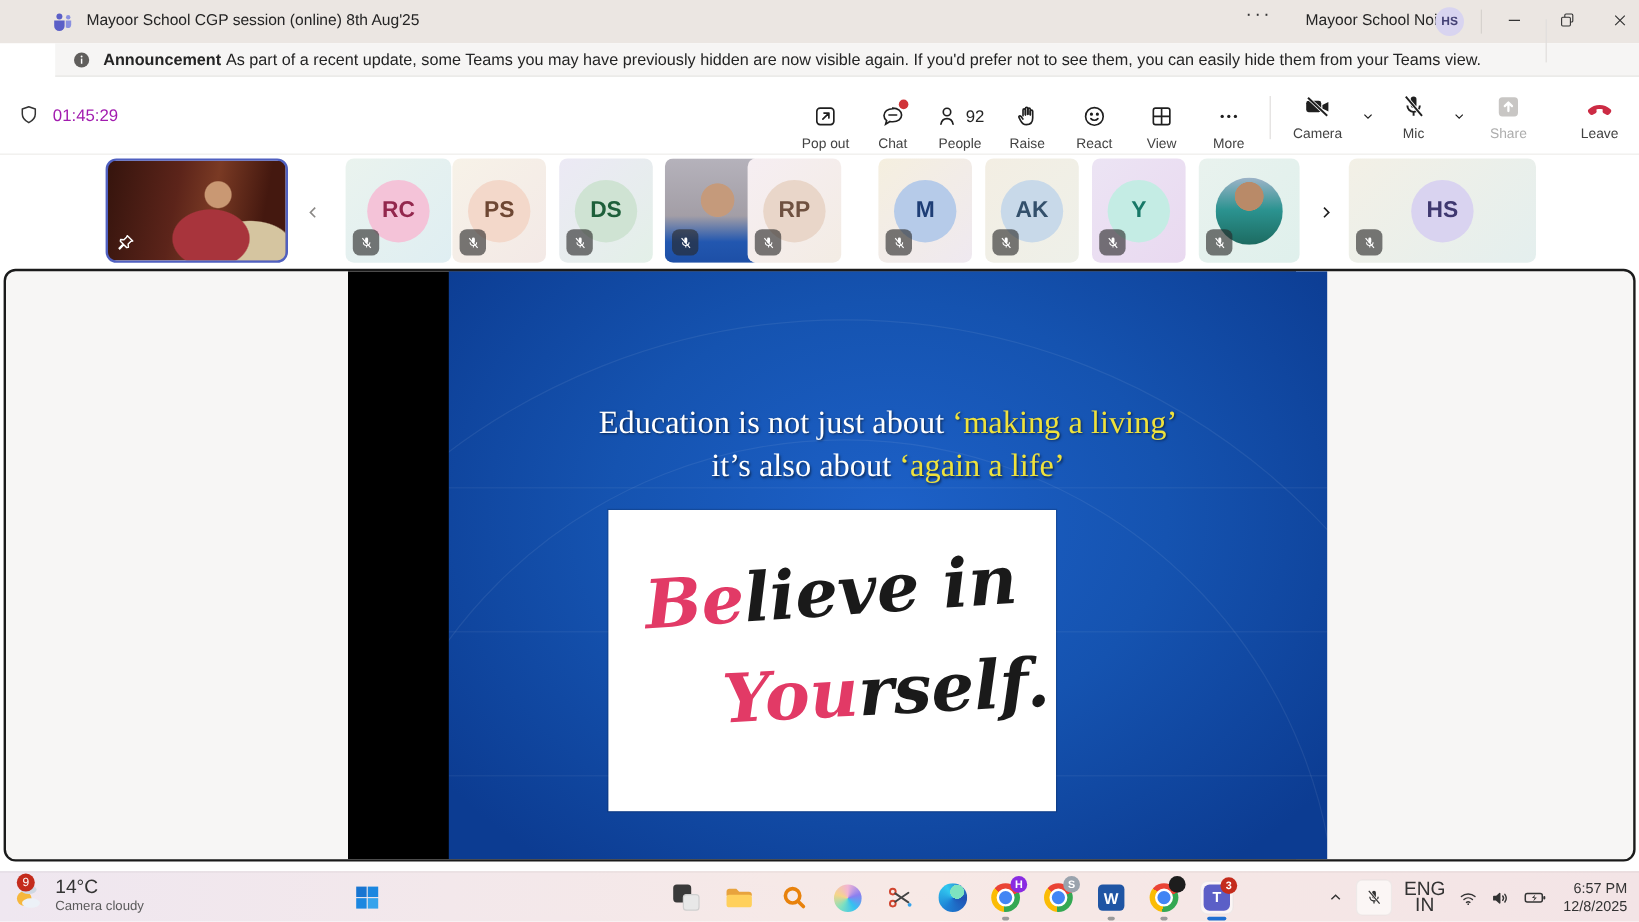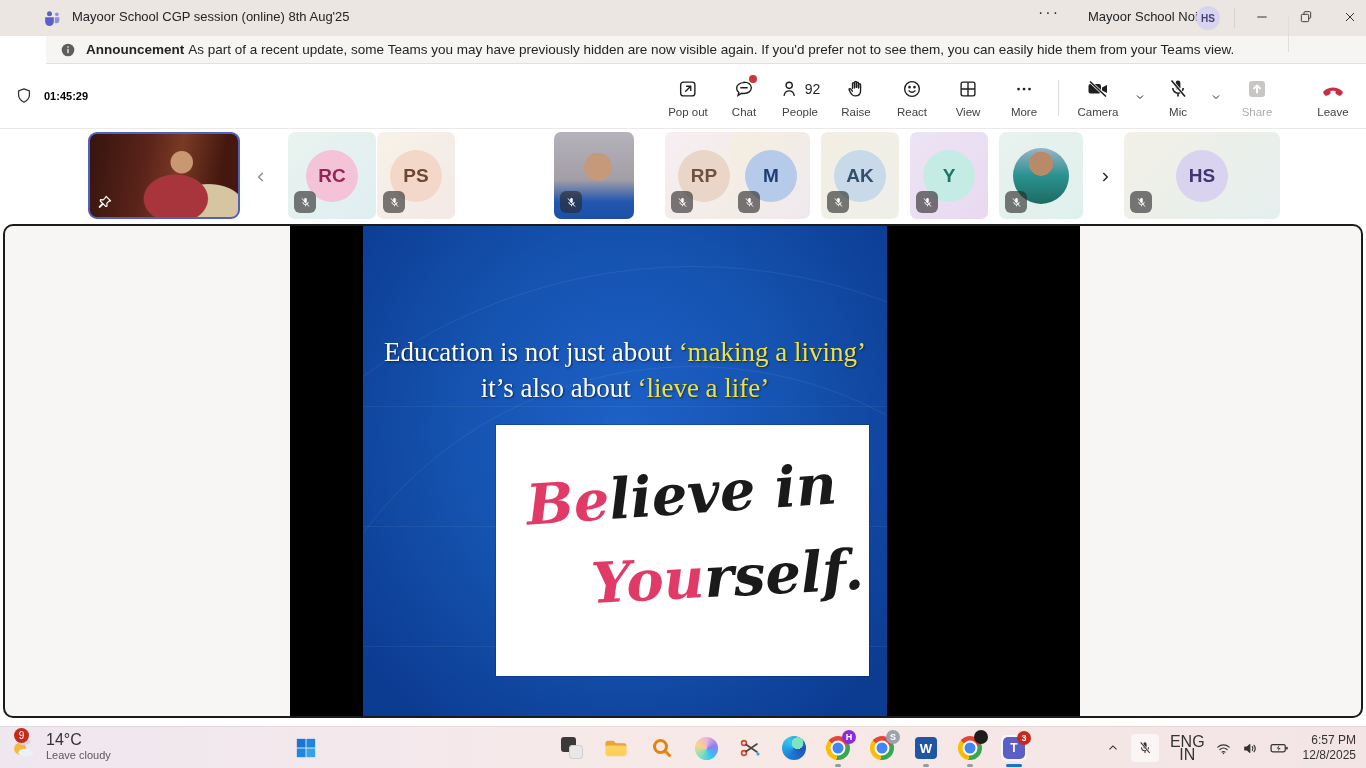--- a/index.html
+++ b/index.html
@@ -28,27 +28,27 @@
   #banner-text { position:absolute; left:40px; top:6px; font-size:13.5px; color:#242424;
     white-space:nowrap; }
   #banner-text b { margin-right:4px; }
   #banner-close { position:absolute; left:1334px; top:4px; width:20px; height:20px;
     display:flex; align-items:center; justify-content:center; }
 
   
   #toolbar { position:absolute; left:0; top:64px; width:1366px; height:65px;
     background:#ffffff; border-bottom:1px solid #eceae8; }
   #timer-wrap { position:absolute; left:14px; top:22px; display:flex; align-items:center; gap:10px; }
-  #timer { font-size:11px; color:#000000;font-weight:bold; }
+  #timer { font-size:14px; color:#a21caf; }
   .tbtn { display:flex; flex-direction:column; align-items:center; justify-content:center;
     gap:5px; height:58px; }
   .tbtn .lbl { font-size:11.5px; color:#424242; white-space:nowrap; }
   .tbtn .ic { position:relative; height:24px; display:flex; align-items:center; }
   #center-btns { position:absolute; left:660px; top:4px; display:flex; }
-  #center-btns .tbtn { width:56px; }
+  #center-btns .tbtn { width:56px;justify-content:flex-end; }
   .red-dot { position:absolute; right:-2px; top:-2px; width:8px; height:8px;
     border-radius:50%; background:#d13438; }
   .count { font-size:14px; color:#242424; margin-left:3px; }
   .vdiv { position:absolute; top:16px; width:1px; height:36px; background:#e0dedc; }
   .chev-drop { display:flex; align-items:center; justify-content:center; width:24px; height:58px; }
   #device-btns { position:absolute; left:1068px; top:4px; display:flex; align-items:center; }
   .gray .lbl { color:#adadad; }
 
   
   #strip { position:absolute; left:0; top:129px; width:1366px; height:95px; background:#fff; }
@@ -68,21 +68,21 @@
       radial-gradient(circle at 62% 34%, #c99873 0 10%, rgba(0,0,0,0) 11%),
       radial-gradient(ellipse at 58% 78%, #a8343c 0 26%, rgba(0,0,0,0) 27%),
       radial-gradient(ellipse at 80% 85%, #d5c5a0 0 20%, rgba(0,0,0,0) 21%),
       linear-gradient(100deg, #35140d 0%, #5c241a 38%, #7a3a24 58%, #44180f 85%); }
   .t-rc { left:288px; width:88px; background:linear-gradient(135deg,#eaf3ee,#dfeef2); }
   .t-ps { left:377px; width:78px; background:linear-gradient(135deg,#f7f2e8,#f3e9e6); }
   .t-ds { left:466px; width:78px; background:linear-gradient(135deg,#ece9f5,#e3f0e8); }
   .t-v2 { left:554px; width:80px; background:
       radial-gradient(circle at 55% 40%, #c59a7b 0 20%, rgba(0,0,0,0) 21%),
       linear-gradient(180deg, #b5b2bb 0%, #a39ea6 55%, #2257b0 80%, #1d4fa6 100%); }
-  .t-rp { left:665px; width:78px; background:linear-gradient(135deg,#f6eef2,#f3ece4);text-decoration:underline; }
+  .t-rp { left:623px; width:78px; background:linear-gradient(135deg,#f6eef2,#f3ece4);text-decoration:underline; }
   .t-m  { left:732px; width:78px; background:linear-gradient(135deg,#f5efdf,#efe9f0); }
   .t-ak { left:821px; width:78px; background:linear-gradient(135deg,#f3eee3,#eef0e9); }
   .t-y  { left:910px; width:78px; background:linear-gradient(135deg,#ece4f4,#e9d9f0); }
   .t-photo { left:999px; width:84px; background:linear-gradient(135deg,#e9f2ee,#dff0ec); }
   .t-photo .photo-circle { position:absolute; left:50%; top:50%; transform:translate(-50%,-50%);
     width:56px; height:56px; border-radius:50%;
     background: radial-gradient(circle at 50% 28%, #b98a68 0 24%, rgba(0,0,0,0) 25%),
       linear-gradient(180deg,#9db3c8 0%, #2b9390 48%, #1d6b61 100%); }
   .t-hs { left:1124px; width:156px; background:linear-gradient(135deg,#f3f0e6,#e4efee); }
 
@@ -93,21 +93,21 @@
   .c-m  { background:#b6cbe9; color:#1e3e76; }
   .c-ak { background:#c8d9e9; color:#33506b; }
   .c-y  { background:#c4ece4; color:#177867; }
   .c-hs { background:#d9d3f0; color:#3f3870; }
 
   
   #stage { position:absolute; left:3px; top:224px; width:1360px; height:494px;
     border:2px solid #1b1b1b; border-radius:10px; background:#f7f6f5; overflow:hidden; }
   #letterbox { position:absolute; left:285px; top:0; width:790px; height:100%;
     background:#000; }
-  #slide { position:absolute; left:358px; top:0; width:524px; height:100%;
+  #slide { position:absolute; left:369px; top:0; width:732px; height:100%;
     background: radial-gradient(ellipse at 50% 42%, #1d61c8 0%, #1553b0 45%, #0c3c92 90%);
     overflow:hidden;padding-left:32px; }
   .globe-ring { position:absolute; border:1px solid rgba(255,255,255,.07); border-radius:50%; }
   .globe-line { position:absolute; left:0; width:100%; height:1px; background:rgba(255,255,255,.06); }
   #slide-heading { position:absolute; left:0; top:108px; width:100%; text-align:center;
     font-family:"Liberation Serif", serif; font-size:27px; line-height:36px; color:#fff;
     text-shadow:1px 1px 2px rgba(0,0,0,.55); }
   .hl { color:#efe23c; }
   #quote-card { position:absolute; left:133px; top:199px; width:373px; height:251px;
     background:#fff; box-shadow:0 0 0 1px rgba(0,0,0,.15); }
@@ -403,20 +403,33 @@
     <div class="mic-badge">
       <svg width="13" height="13" viewBox="0 0 24 24">
           <rect x="9.7" y="3.5" width="4.6" height="9" rx="2.3" fill="#fff"></rect>
           <path d="M7 11a5 5 0 0010 0" fill="none" stroke="#fff" stroke-width="1.6"></path>
           <line x1="12" y1="16" x2="12" y2="19" stroke="#fff" stroke-width="1.6"></line>
           <line x1="5.5" y1="4.5" x2="18.5" y2="19.5" stroke="#fff" stroke-width="1.8"></line>
         </svg>
     </div>
   </div>
 
+  <div class="tile t-ds">
+    <div class="circle c-ds">
+        <span>DS</span>
+      </div>
+    <div class="mic-badge">
+      <svg width="13" height="13" viewBox="0 0 24 24">
+          <rect x="9.7" y="3.5" width="4.6" height="9" rx="2.3" fill="#fff"></rect>
+          <path d="M7 11a5 5 0 0010 0" fill="none" stroke="#fff" stroke-width="1.6"></path>
+          <line x1="12" y1="16" x2="12" y2="19" stroke="#fff" stroke-width="1.6"></line>
+          <line x1="5.5" y1="4.5" x2="18.5" y2="19.5" stroke="#fff" stroke-width="1.8"></line>
+        </svg>
+    </div>
+  </div>
 
   <div class="tile t-v2">
     <div class="mic-badge">
       <svg width="13" height="13" viewBox="0 0 24 24">
           <rect x="9.7" y="3.5" width="4.6" height="9" rx="2.3" fill="#fff"></rect>
           <path d="M7 11a5 5 0 0010 0" fill="none" stroke="#fff" stroke-width="1.6"></path>
           <line x1="12" y1="16" x2="12" y2="19" stroke="#fff" stroke-width="1.6"></line>
           <line x1="5.5" y1="4.5" x2="18.5" y2="19.5" stroke="#fff" stroke-width="1.8"></line>
         </svg>
     </div>
@@ -515,21 +528,21 @@
   <div id="letterbox"></div>
   <div id="slide">
     <div class="globe-ring" style="left:-220px; top:40px; width:1100px; height:1100px;"></div>
     <div class="globe-ring" style="left:-80px; top:140px; width:820px; height:820px;"></div>
     <div class="globe-line" style="top:180px"></div>
     <div class="globe-line" style="top:300px"></div>
     <div class="globe-line" style="top:420px"></div>
 
     <div id="slide-heading">
       <div><span>Education is not just about </span><span class="hl">‘making a living’</span></div>
-      <div><span>it’s also about </span><span class="hl">‘lieve a life’</span></div>
+      <div><span>it’s also about </span><span class="hl">‘again a life’</span></div>
     </div>
 
     <div id="quote-card">
       <div id="card-line1" class="hand"><span class="pink">Be</span><span>lieve in</span></div>
       <div id="card-line2" class="hand"><span class="pink">You</span><span>rself.</span></div>
     </div>
   </div>
 
 </div>
 
@@ -539,21 +552,21 @@
     <div id="weather-icon">
       <svg width="30" height="30" viewBox="0 0 32 32">
         <circle cx="13" cy="19" r="6.5" fill="#f6b73c"></circle>
         <ellipse cx="17" cy="11" rx="7" ry="4" fill="#cfd8e3"></ellipse>
         <ellipse cx="19" cy="23" rx="8" ry="4.2" fill="#ecf1f7"></ellipse>
       </svg>
       <div id="weather-badge">9</div>
     </div>
     <div>
       <div id="weather-temp">14°C</div>
-      <div id="weather-cond">Leave cloudy</div>
+      <div id="weather-cond">Camera cloudy</div>
     </div>
   </div>
 
   <div id="start-btn">
     <svg width="22" height="22" viewBox="0 0 24 24">
       <rect x="2" y="2" width="9.5" height="9.5" fill="#1875d1"></rect>
       <rect x="12.5" y="2" width="9.5" height="9.5" fill="#1b87e0"></rect>
       <rect x="2" y="12.5" width="9.5" height="9.5" fill="#1b87e0"></rect>
       <rect x="12.5" y="12.5" width="9.5" height="9.5" fill="#35a3ec"></rect>
     </svg>

